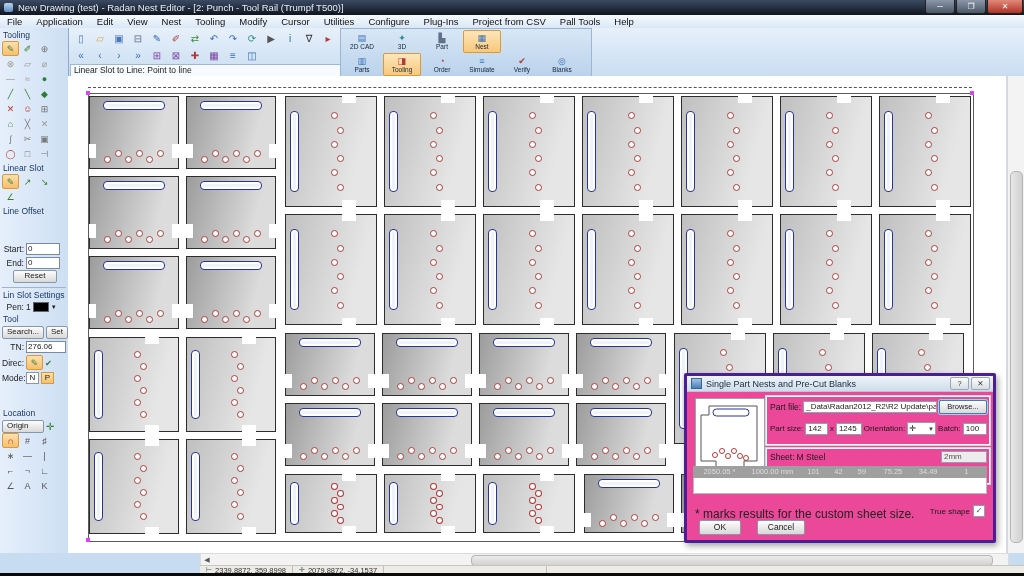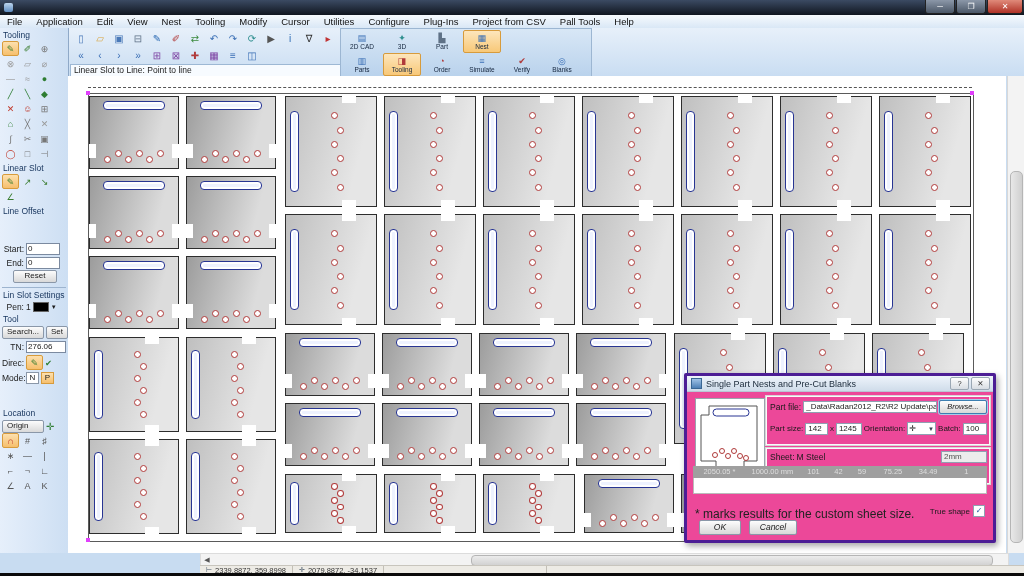--- a/index.html
+++ b/index.html
@@ -90,43 +90,44 @@
   #dlg-title .dbtns{margin-left:auto;display:flex;gap:2px;margin-right:3px;}
   .dbtn{width:17px;height:11px;background:linear-gradient(#fdfdfd,#d8dde3);border:1px solid #9aa7b4;border-radius:2px;
     font-size:7.5px;text-align:center;line-height:11px;color:#333;}
   #preview{position:absolute;left:8px;top:22px;width:68px;height:72px;background:#fff;border:1px solid #9aa3ad;}
   .grp{position:absolute;left:78px;width:224px;border:1px solid #d6d6d6;box-shadow:inset 0 0 0 1px #fafafa;}
   #grp1{top:19px;height:49px;} #grp2{top:71px;height:36px;}
   .drow{position:absolute;left:4px;right:3px;display:flex;align-items:center;gap:2px;white-space:nowrap;}
   .dfield{background:#fff;border:1px solid #8fa0b2;height:10px;line-height:10px;padding:0 2px;font-size:8px;}
   .dfield.dis{background:#ececec;color:#555;}
   .dlbtn{background:linear-gradient(#fdfdfd,#d8d8d8);border:1px solid #8a97a8;border-radius:2px;
-    font-size:7.5px;height:12px;line-height:11px;text-align:center;color:#222;font-style:italic;}
+    font-size:7.5px;height:12px;line-height:11px;text-align:center;color:#222;}
   .dlbtn.focus{border:1px solid #3c7fb1;box-shadow:0 0 0 1px #a8cdea;}
   .combo{width:30px;height:11px;background:#fff;border:1px solid #8fa0b2;display:flex;align-items:center;justify-content:space-between;padding:0 1px;}
   .combo .arr{font-size:6px;color:#345;}
   .cb{width:10px;height:10px;background:#fff;border:1px solid #8fa0b2;font-size:8px;line-height:9px;text-align:center;color:#2456a4;}
   #ntable{position:absolute;left:6px;top:90px;width:294px;}
   #nthead{display:flex;}
   #nthead .th{height:11px;line-height:11px;text-align:center;font-size:7.5px;
     background:linear-gradient(#fbfbfb,#dedede);border:1px solid #9aa5b1;border-radius:2px;margin-right:1px;box-sizing:border-box;}
   #ntrow{display:flex;background:#9f9f9f;color:#dedede;height:12px;line-height:12px;font-size:7.5px;}
   #ntrow .td{text-align:center;box-sizing:border-box;}
   #ntempty{height:15px;background:#fff;border:1px solid #bbb;border-top:none;}
   #footnote{position:absolute;left:8px;top:131px;font-size:12px;color:#222;}
   #trueshape{position:absolute;right:8px;top:129px;display:flex;align-items:center;gap:3px;}
-  #okrow{position:absolute;left:12px;top:144px;display:flex;gap:8px;}
+  #okrow{position:absolute;left:12px;top:144px;display:flex;gap:16px;}
   #okrow .dlbtn{width:40px;height:13px;line-height:12px;font-size:8.5px;}
   svg{display:block;}
 </style>
 </head>
 <body>
 
 <div id="titlebar">
   <span class="app-icon"></span>
+  <span>New Drawing (test) - Radan Nest Editor - [2: Punch - Tool Rail (Trumpf T500)]</span>
   <div class="wbtns">
     <div class="wbtn">─</div>
     <div class="wbtn">❐</div>
     <div class="wbtn close">✕</div>
   </div>
 </div>
 
 <div id="menubar">
     <span class="menu-item">File</span>
     <span class="menu-item">Application</span>

